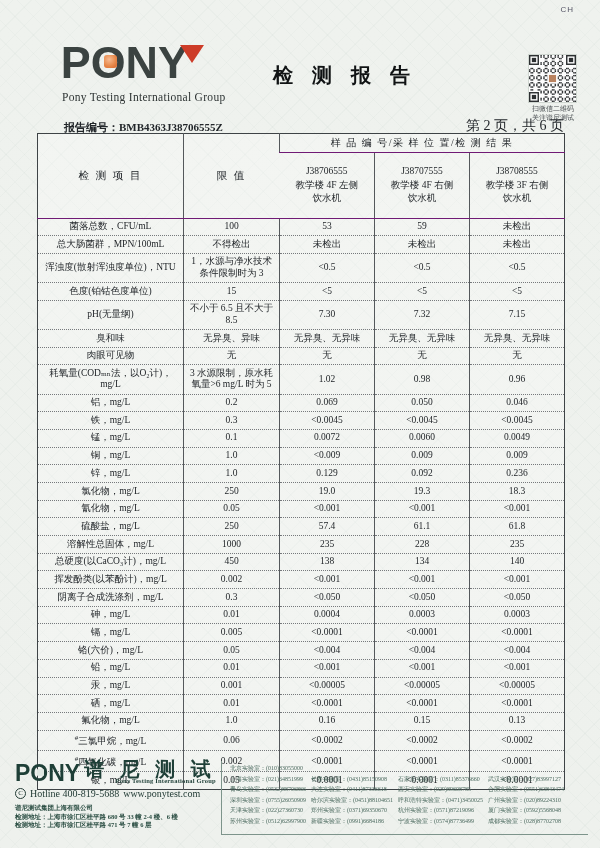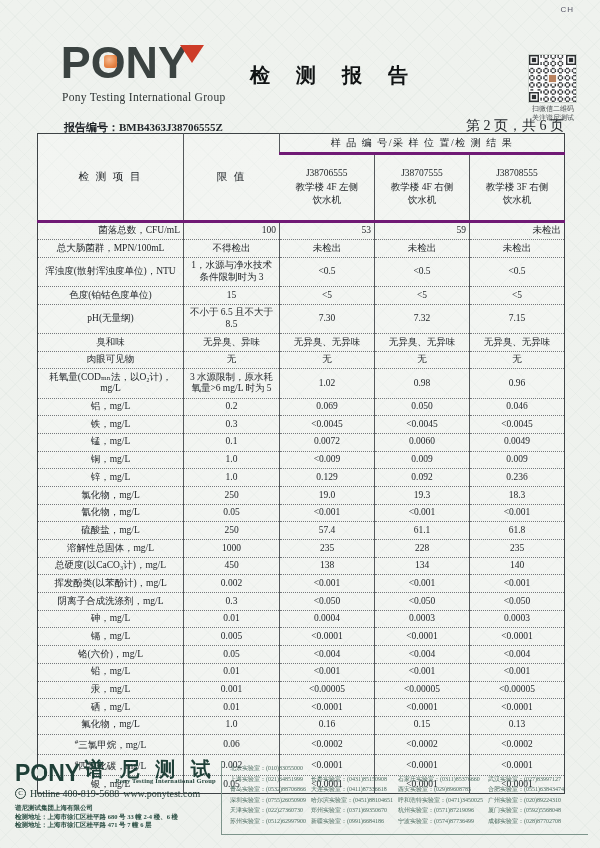--- a/index.html
+++ b/index.html
@@ -24,41 +24,41 @@
   .logo{position:absolute;left:62px;top:38px;width:220px;}
   .logo-word{position:relative;height:52px;}
   .logo-text{font-family:"Liberation Sans","DejaVu Sans",sans-serif;font-weight:900;
     font-size:44px;line-height:50px;letter-spacing:0px;color:#3b4341;transform:scaleX(1.02);display:inline-block;}
   .logo-square{position:absolute;left:42px;top:17px;width:13px;height:13px;border-radius:3px;
     background:radial-gradient(circle at 40% 35%, #f6bb92 0%, #e78a4c 55%, #d9652a 100%);}
   .logo-tri{position:absolute;left:118px;top:7px;width:0;height:0;
     border-left:12px solid transparent;border-right:12px solid transparent;
     border-top:18px solid #cd3c28;}
   .logo-tagline{font-size:11.5px;color:#2e3434;margin-top:1px;letter-spacing:0.3px;}
-  .title{position:absolute;left:250px;top:62px;width:190px;text-align:left;
-    font-family:Liberation Mono, monospace;font-weight:bold;
+  .title{position:absolute;left:250px;top:62px;width:190px;text-align:center;
+    font-family:Liberation Serif, serif;font-weight:bold;
     font-size:20px;letter-spacing:7px;color:#101314;}
 
   .report-line{position:absolute;left:64px;right:36px;top:117px;display:flex;
     justify-content:space-between;align-items:flex-end;font-size:11px;}
   .report-no{font-weight:bold;}
   .page-ind{font-size:14px;}
 
   
   table{position:absolute;left:37px;top:133px;border-collapse:collapse;
     border:1.5px solid #3e4346;background:rgba(255,255,255,0.25);}
   col.c1{width:146px;} col.c2{width:96px;} col.c3{width:95px;} col.c4{width:95px;} col.c5{width:95px;}
   th,td{border-left:1px solid #54585b;font-weight:normal;text-align:center;vertical-align:middle;}
   th:first-child,td:first-child{border-left:none;}
-  thead th{border-bottom:3px solid #701a75;margin-top:20px;}
+  thead th{border-bottom:1px solid #701a75;margin-top:20px;}
   .h-top{font-size:10px;letter-spacing:1.5px;padding:2px 0;}
   .h-main{font-size:10.5px;letter-spacing:2px;}
   .h-sample{font-size:9.5px;line-height:13.5px;padding:12px 0;}
   tbody td{font-size:9.5px;line-height:11.5px;padding:2.6px 3px;border-top:1px dotted #76797c;}
-  tbody tr:first-child td{border-top:none;text-align:right;}
+  tbody tr:first-child td{border-top:none;}
   tbody td sup{font-size:7px;}
 
   
   .footer{position:absolute;left:15px;right:12px;top:761px;display:flex;color:#23463d;}
   .f-left{width:200px;flex:none;}
   .f-brandline{display:flex;align-items:flex-start;}
   .f-logo-word{position:relative;font-family:"Liberation Sans","DejaVu Sans",sans-serif;
     font-weight:900;font-size:23px;line-height:24px;color:#1e3f37;letter-spacing:0;}
   .f-square{position:absolute;left:22px;top:8px;width:7px;height:7px;border-radius:1px;
     background:#dfe7e2;}

